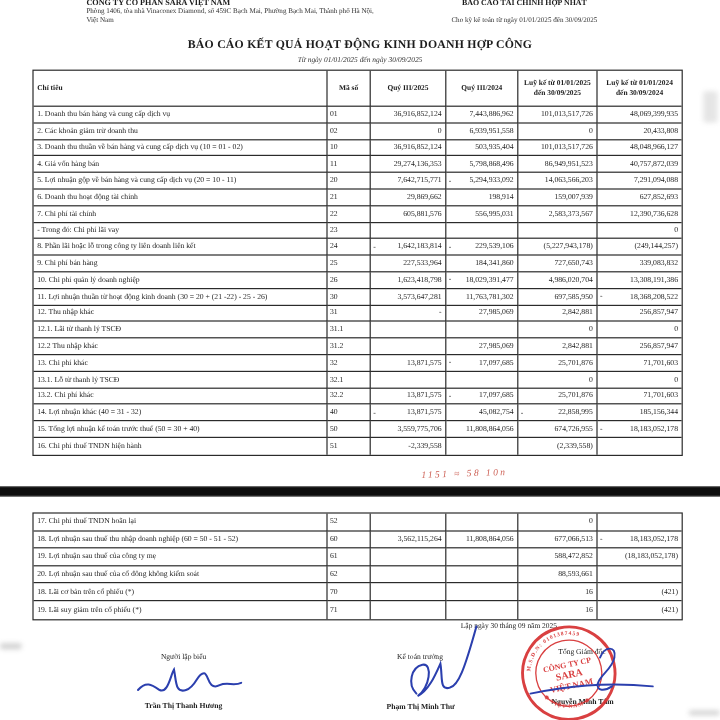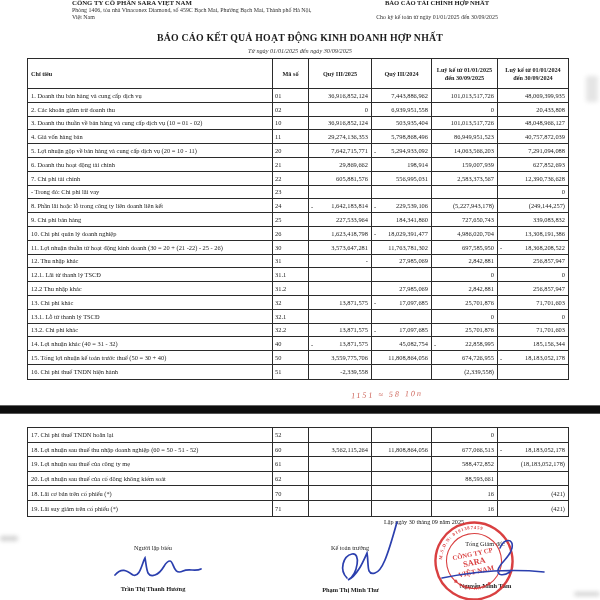--- a/index.html
+++ b/index.html
@@ -69,21 +69,21 @@
   <div class="abs hdr-left">
     <div class="co-name">CÔNG TY CỔ PHẦN SARA VIỆT NAM</div>
     <div class="co-addr">Phòng 1406, tòa nhà Vinaconex Diamond, số 459C Bạch Mai, Phường Bạch Mai, Thành phố Hà Nội,</div>
     <div class="co-addr">Việt Nam</div>
   </div>
   <div class="abs hdr-right">
     <div class="rep-type">BÁO CÁO TÀI CHÍNH HỢP NHẤT</div>
     <div class="rep-period">Cho kỳ kế toán từ ngày 01/01/2025 đến 30/09/2025</div>
   </div>
 
-  <div class="abs title">BÁO CÁO KẾT QUẢ HOẠT ĐỘNG KINH DOANH HỢP NHẤT</div>
+  <div class="abs title">BÁO CÁO KẾT QUẢ HOẠT ĐỘNG KINH DOANH HỢP CÔNG</div>
   <div class="abs subtitle">Từ ngày 01/01/2025 đến ngày 30/09/2025</div>
 
   <div class="t t1">
     <div class="tr th-row">
       <div class="td c0">Chỉ tiêu</div>
       <div class="td c1" style="justify-content:center">Mã số</div>
       <div class="td">Quý III/2025</div>
       <div class="td">Quý III/2024</div>
       <div class="td">Luỹ kế từ 01/01/2025 đến 30/09/2025</div>
       <div class="td">Luỹ kế từ 01/01/2024 đến 30/09/2024</div>

